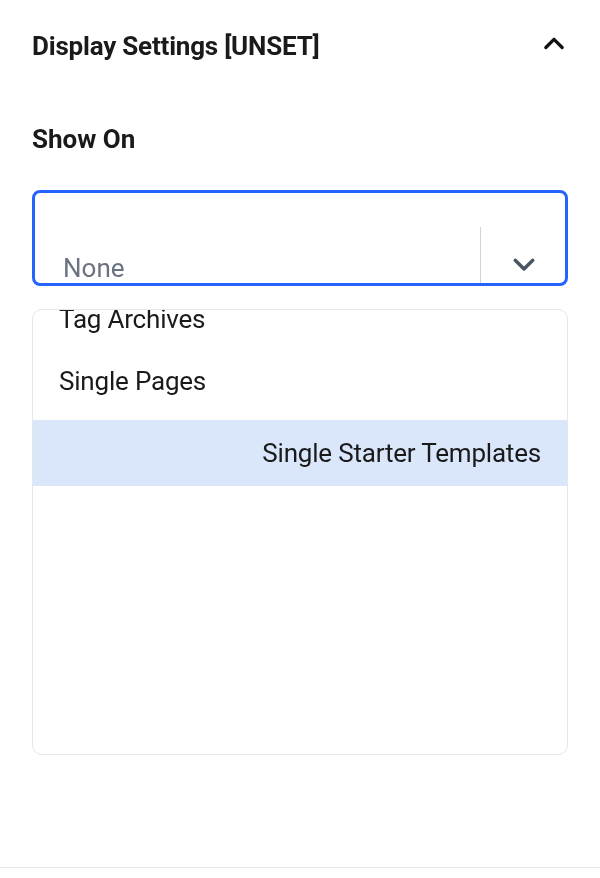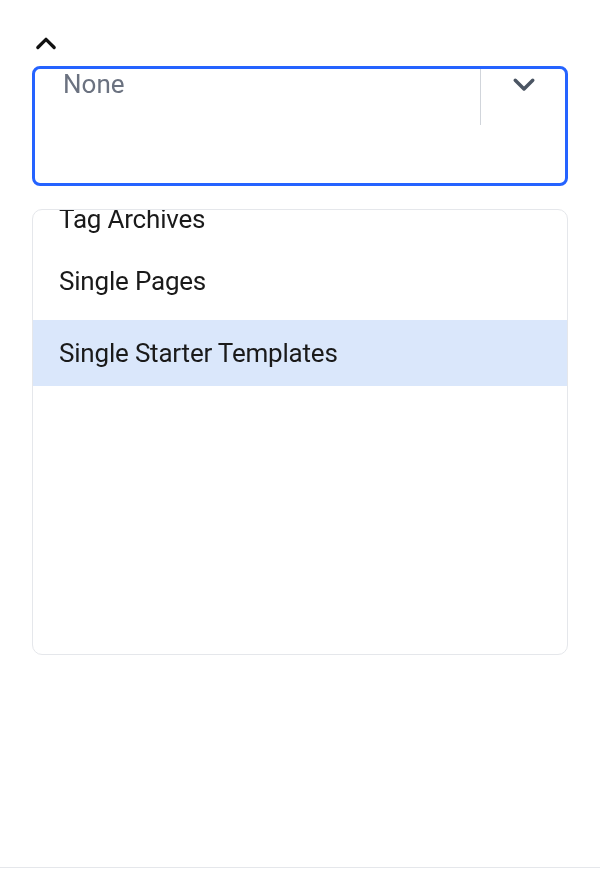--- a/index.html
+++ b/index.html
@@ -33,23 +33,23 @@
     .field-label {
       font-size: 26px;
       font-weight: 700;
       color: #1a1a1a;
       margin-top: 58px;
       margin-bottom: 36px;
     }
     .select-wrap {
       border: 3px solid #2563ff;
       border-radius: 8px;
-      height: 120px;
+      height: 96px;
       display: flex;
-      align-items: flex-start;
+      align-items: flex-end;
       background: #fff;
       position: relative;
     }
     .select-value {
       flex: 1;
       padding-left: 28px;
       font-size: 26px;
       color: #6b7280;
     }
     .select-divider {
@@ -94,46 +94,49 @@
     }
     .dd-item {
       font-size: 26px;
       color: #1a1a1a;
       padding: 18px 26px 18px 26px;
       cursor: pointer;
       letter-spacing: -0.2px;
     }
     .dd-item.highlight {
       background: #dae7fb;
+      text-align: right;
     }
     .dd-item + .dd-item {
       margin-top: 6px;
     }
     .bottom-divider {
       position: absolute;
       left: 0;
       right: 0;
       bottom: 10px;
       height: 1px;
       background: #e5e7eb;
     }
   </style>
 </head>
 <body>
 
 <div class="container">
 
   <div class="section-header">
+    <span class="section-title">Display Settings [UNSET]</span>
     <span>
       <svg class="chev-up" viewBox="0 0 24 24" fill="none" stroke="#111" stroke-width="2.8" stroke-linecap="round" stroke-linejoin="round">
         <polyline points="5 15 12 8 19 15"></polyline>
       </svg>
     </span>
   </div>
 
+  <div class="field-label">Show On</div>
 
   <div class="select-wrap">
     <span class="select-value">None</span>
     <span class="select-divider"></span>
     <span>
       <svg class="chev-down" viewBox="0 0 24 24" fill="none" stroke="#4b5563" stroke-width="2.8" stroke-linecap="round" stroke-linejoin="round">
         <polyline points="5 9 12 16 19 9"></polyline>
       </svg>
     </span>
   </div>

